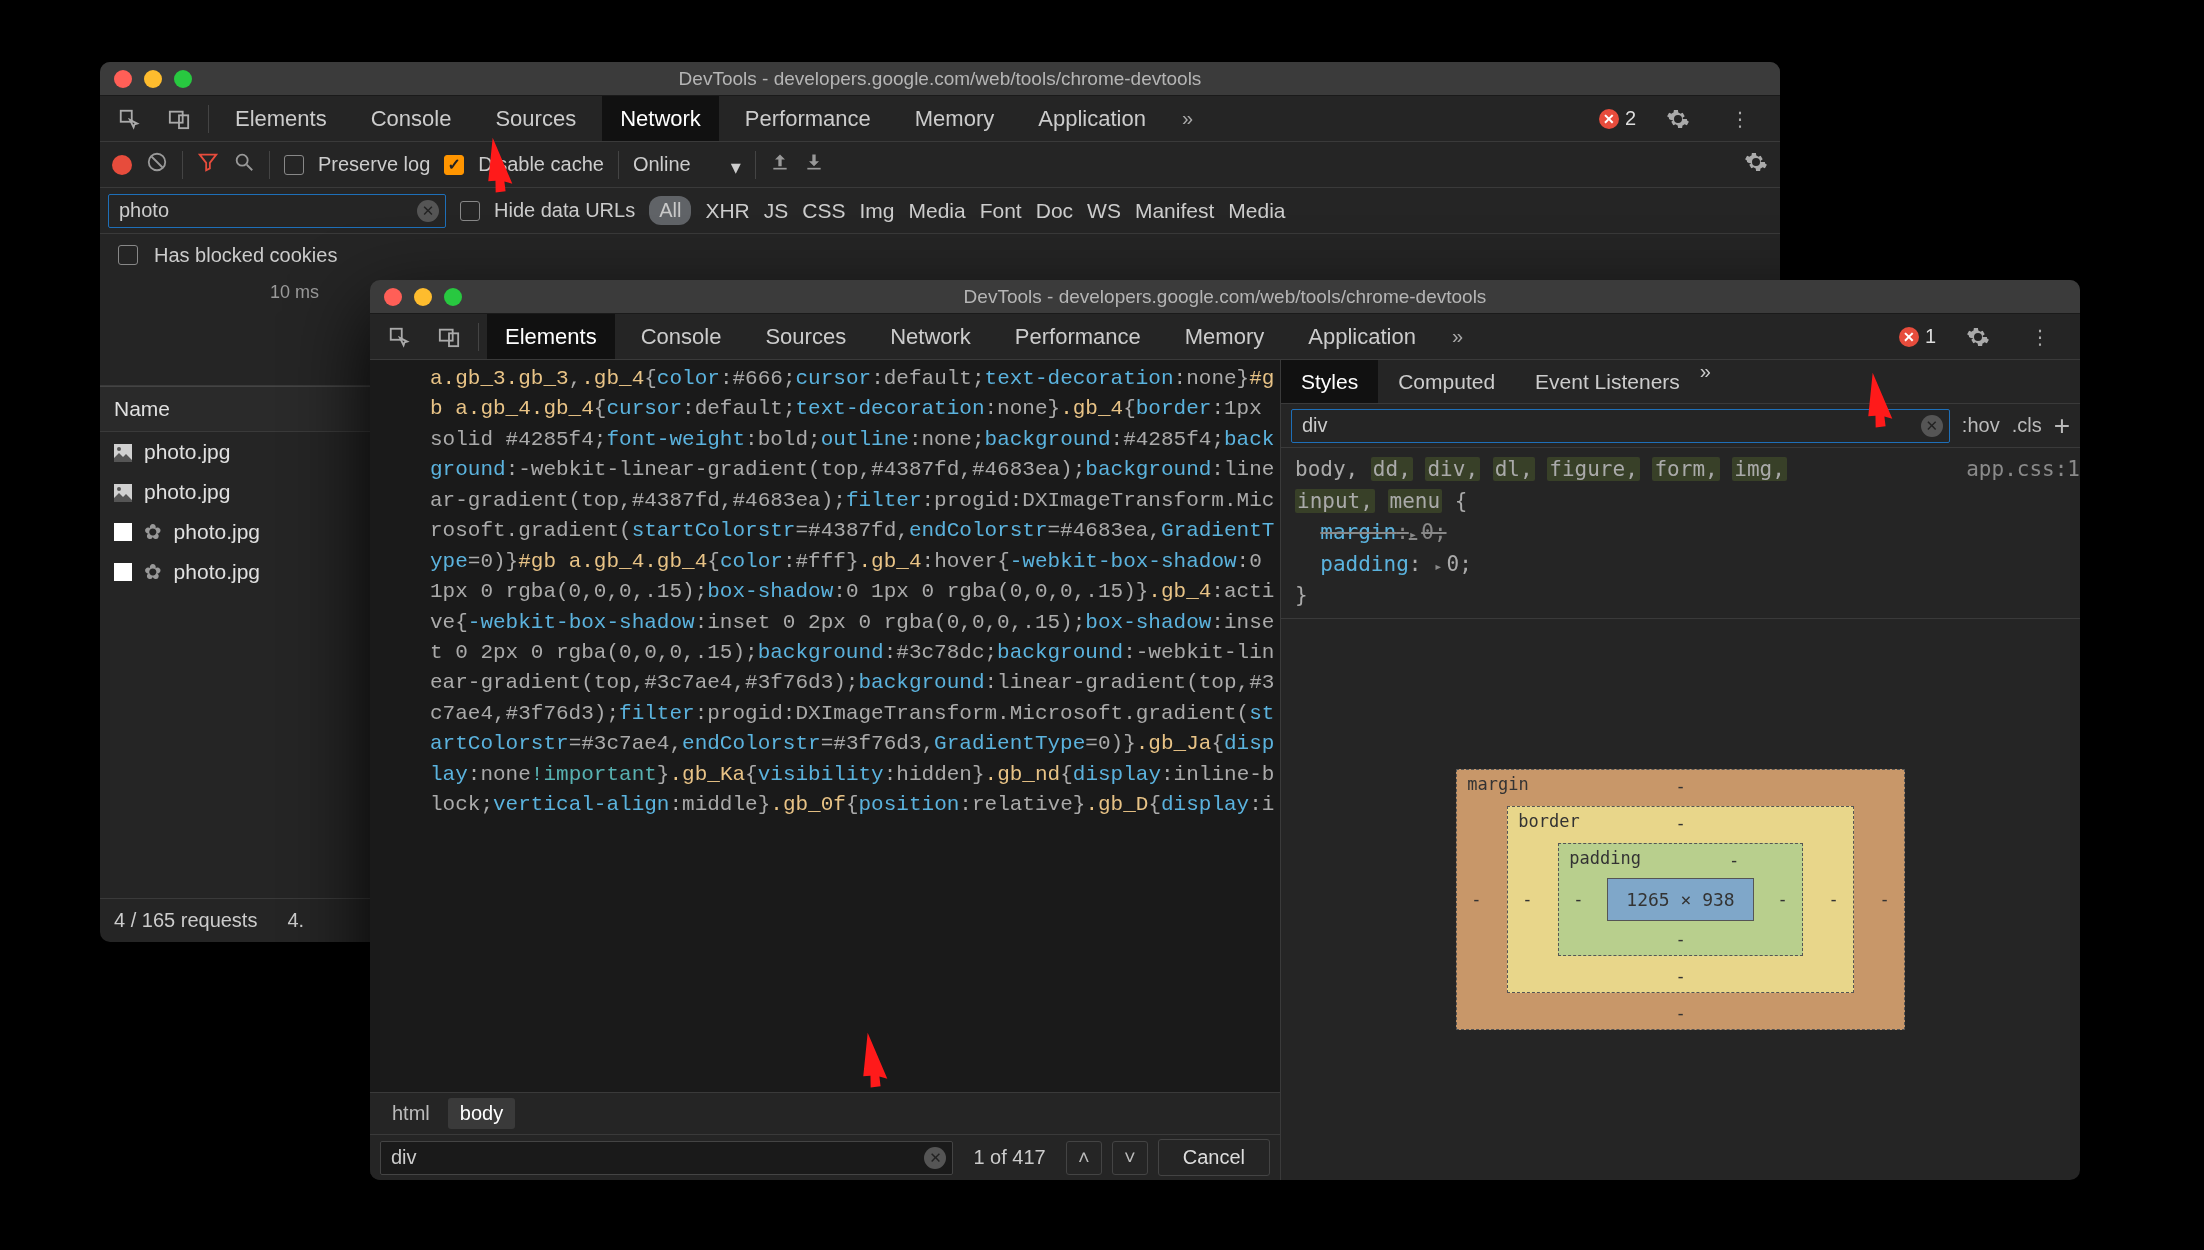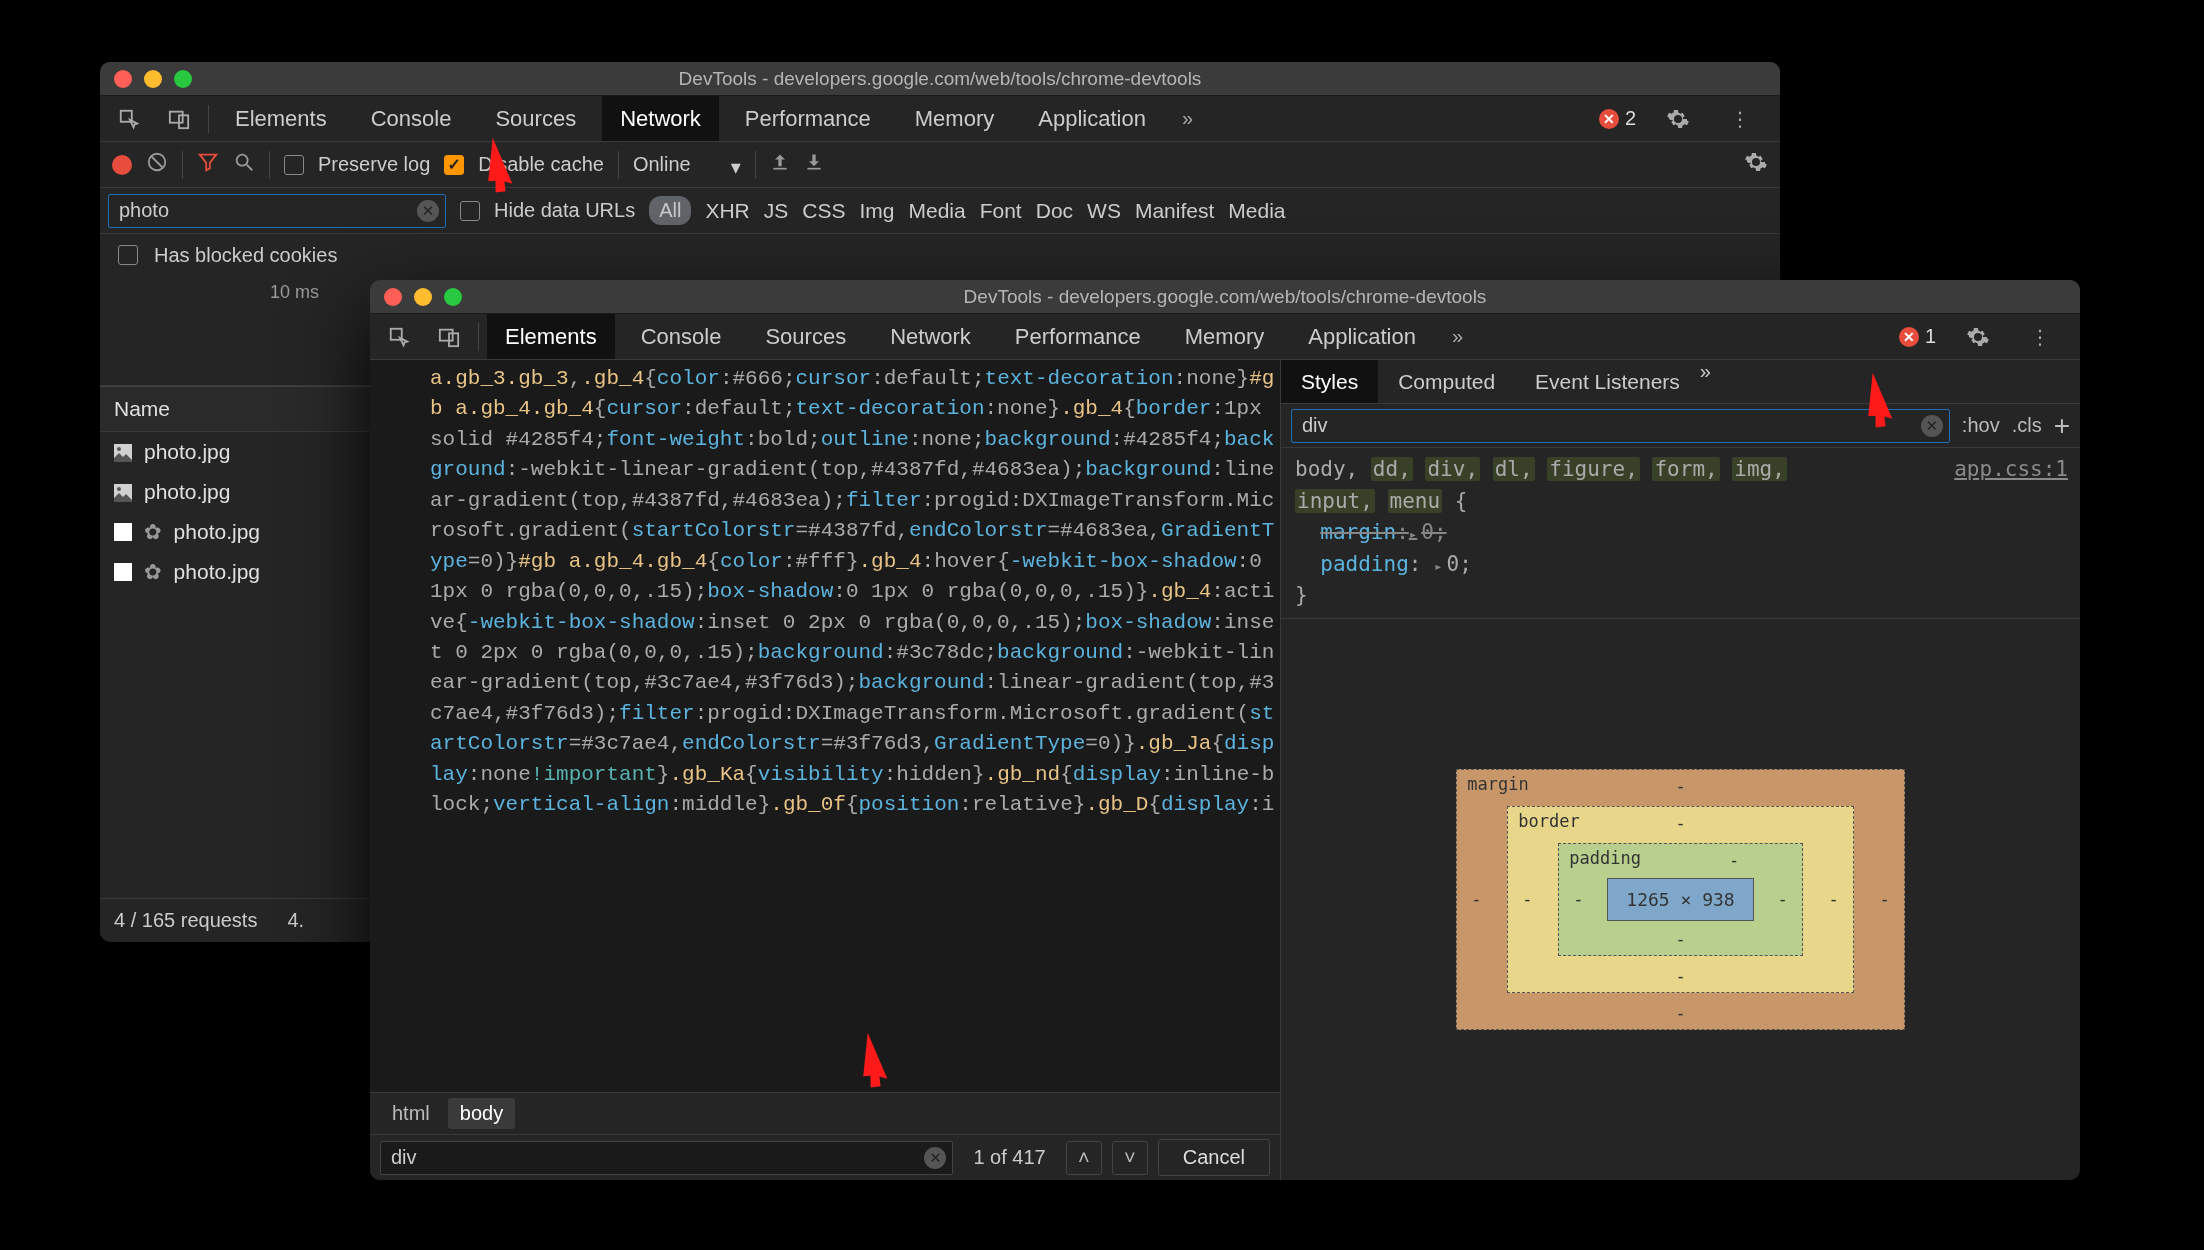--- a/index.html
+++ b/index.html
@@ -201,21 +201,21 @@
     flex:1;background:#252525;border:1px solid #1e6fb8;height:34px;padding:0 6px 0 10px;border-radius:2px;
   }
   .styles-filter-input input{flex:1;background:transparent;border:none;color:#ccc;font-size:20px;outline:none;}
   .hov{color:#bbb;font-size:20px;}
   .css-rule{
     padding:6px 14px;border-bottom:1px solid #3a3a3a;
     font-family:"SF Mono",Menlo,Consolas,monospace;font-size:21px;line-height:1.5;color:#aaa;
     position:relative;
   }
   .css-rule .hl{background:#384028;border-radius:2px;padding:0 2px;}
-  .css-rule .src{position:absolute;right:12px;top:6px;color:#8a8a8a;text-decoration:underline;}
+  .css-rule .src{position:absolute;right:0;top:6px;color:#8a8a8a;}
   .css-rule .prop{color:#5bb3de;}
   .css-rule .strike{text-decoration:line-through;color:#888;text-align:center;}
   .css-rule .tri::before{content:"▸";color:#888;margin-right:4px;font-size:14px;}
 
   .boxmodel{
     flex:1;display:flex;align-items:center;justify-content:center;padding:40px;
   }
   .bm{position:relative;font-family:"SF Mono",Menlo,monospace;font-size:18px;color:#333;}
   .bm-margin{background:#c89769;padding:36px 50px;border:1px dashed #555;}
   .bm-border{background:#e8d68a;padding:36px 50px;border:1px dashed #555;}

